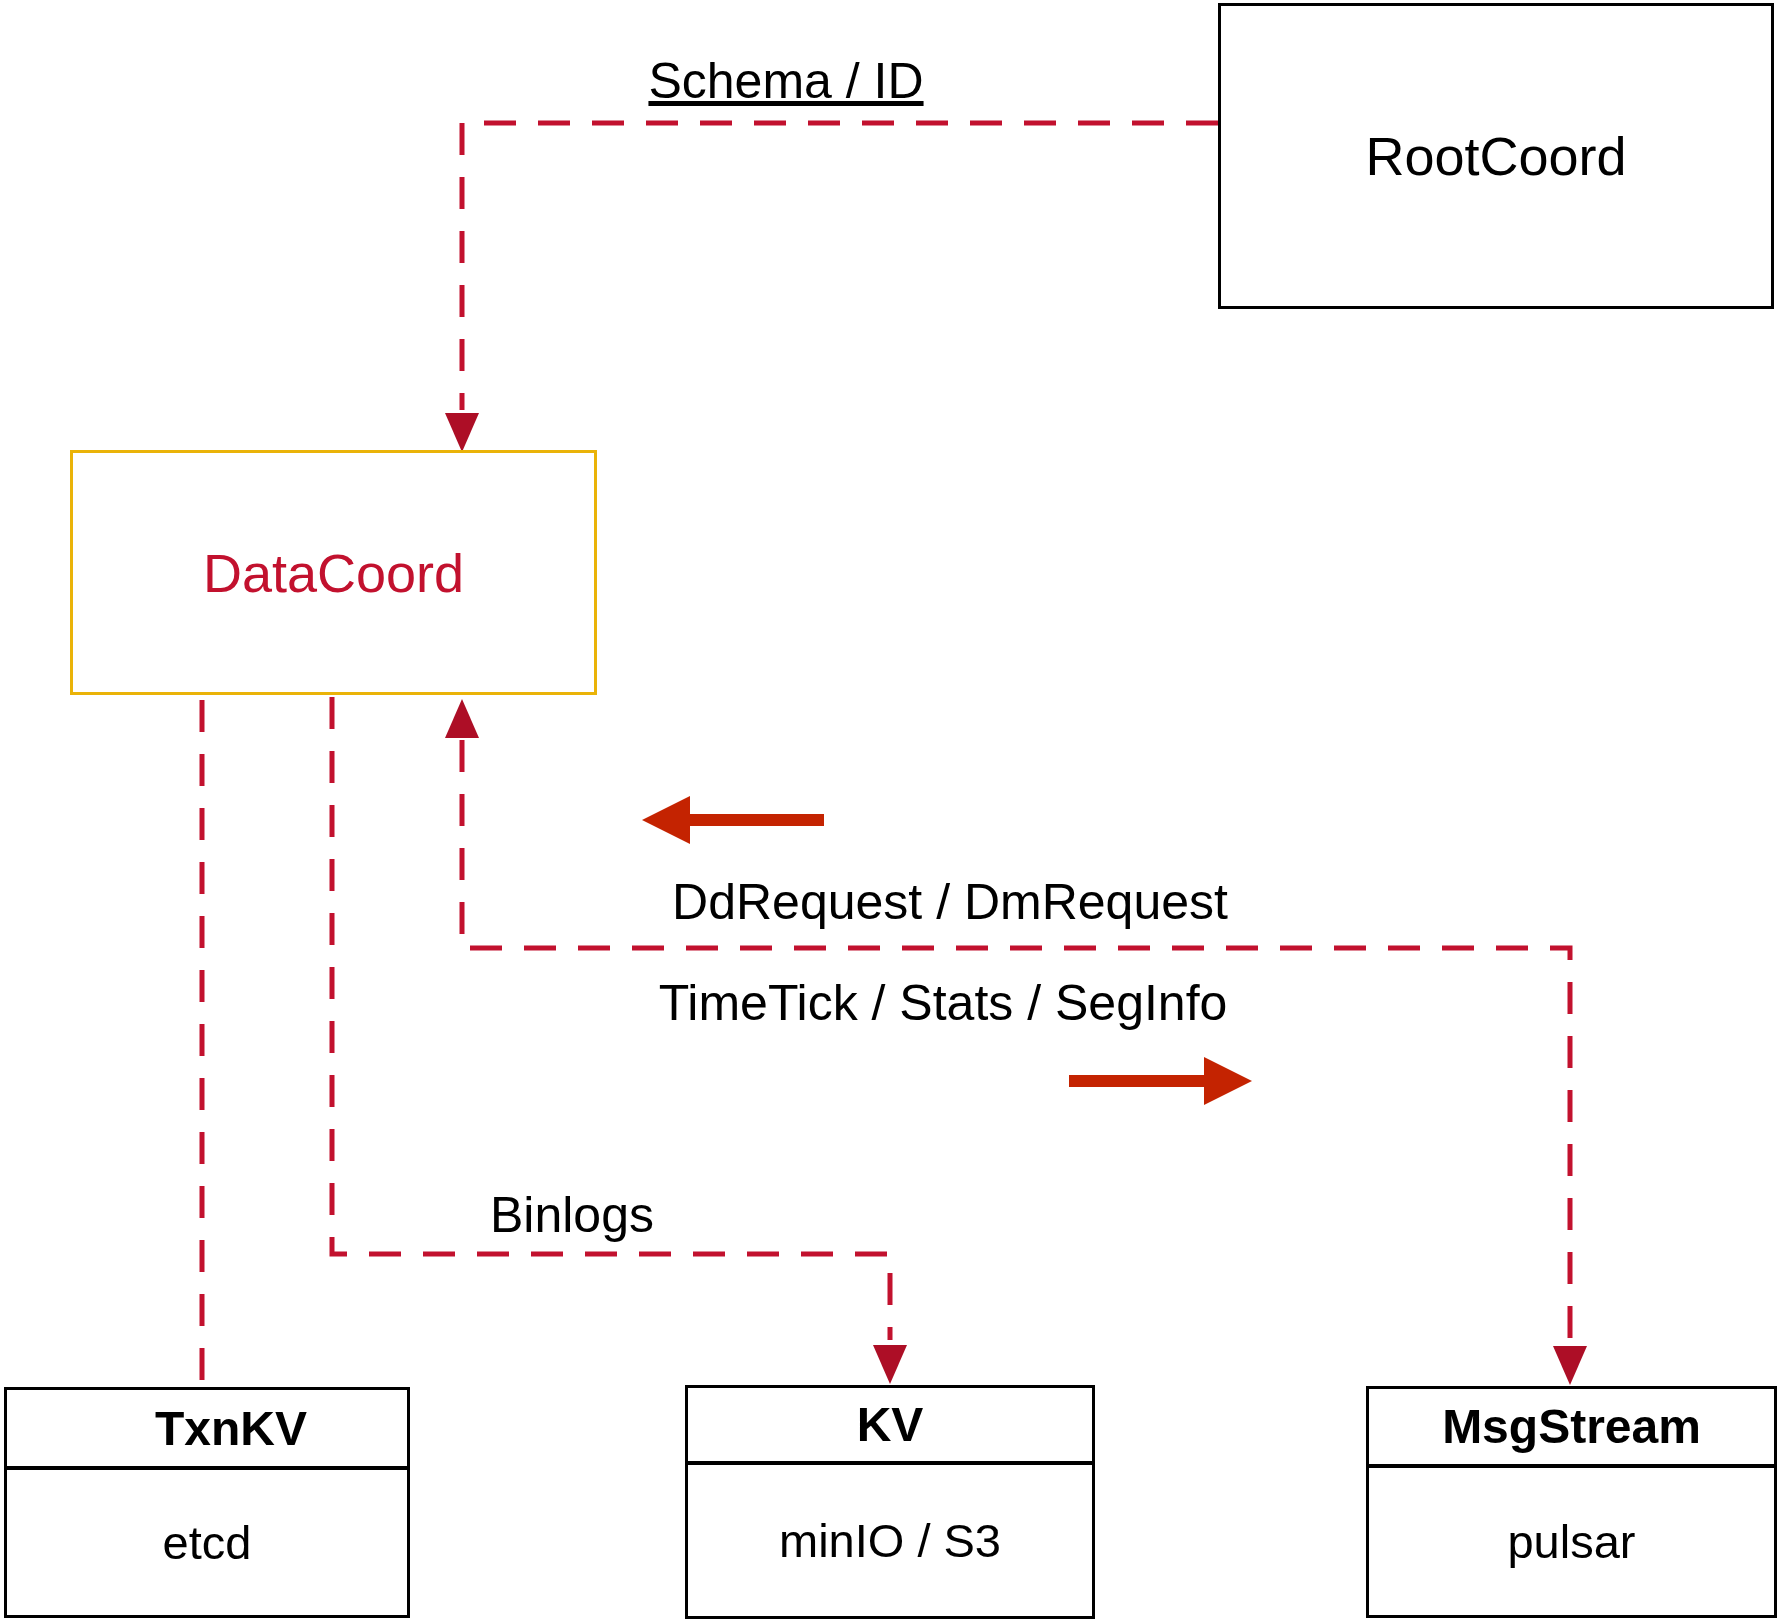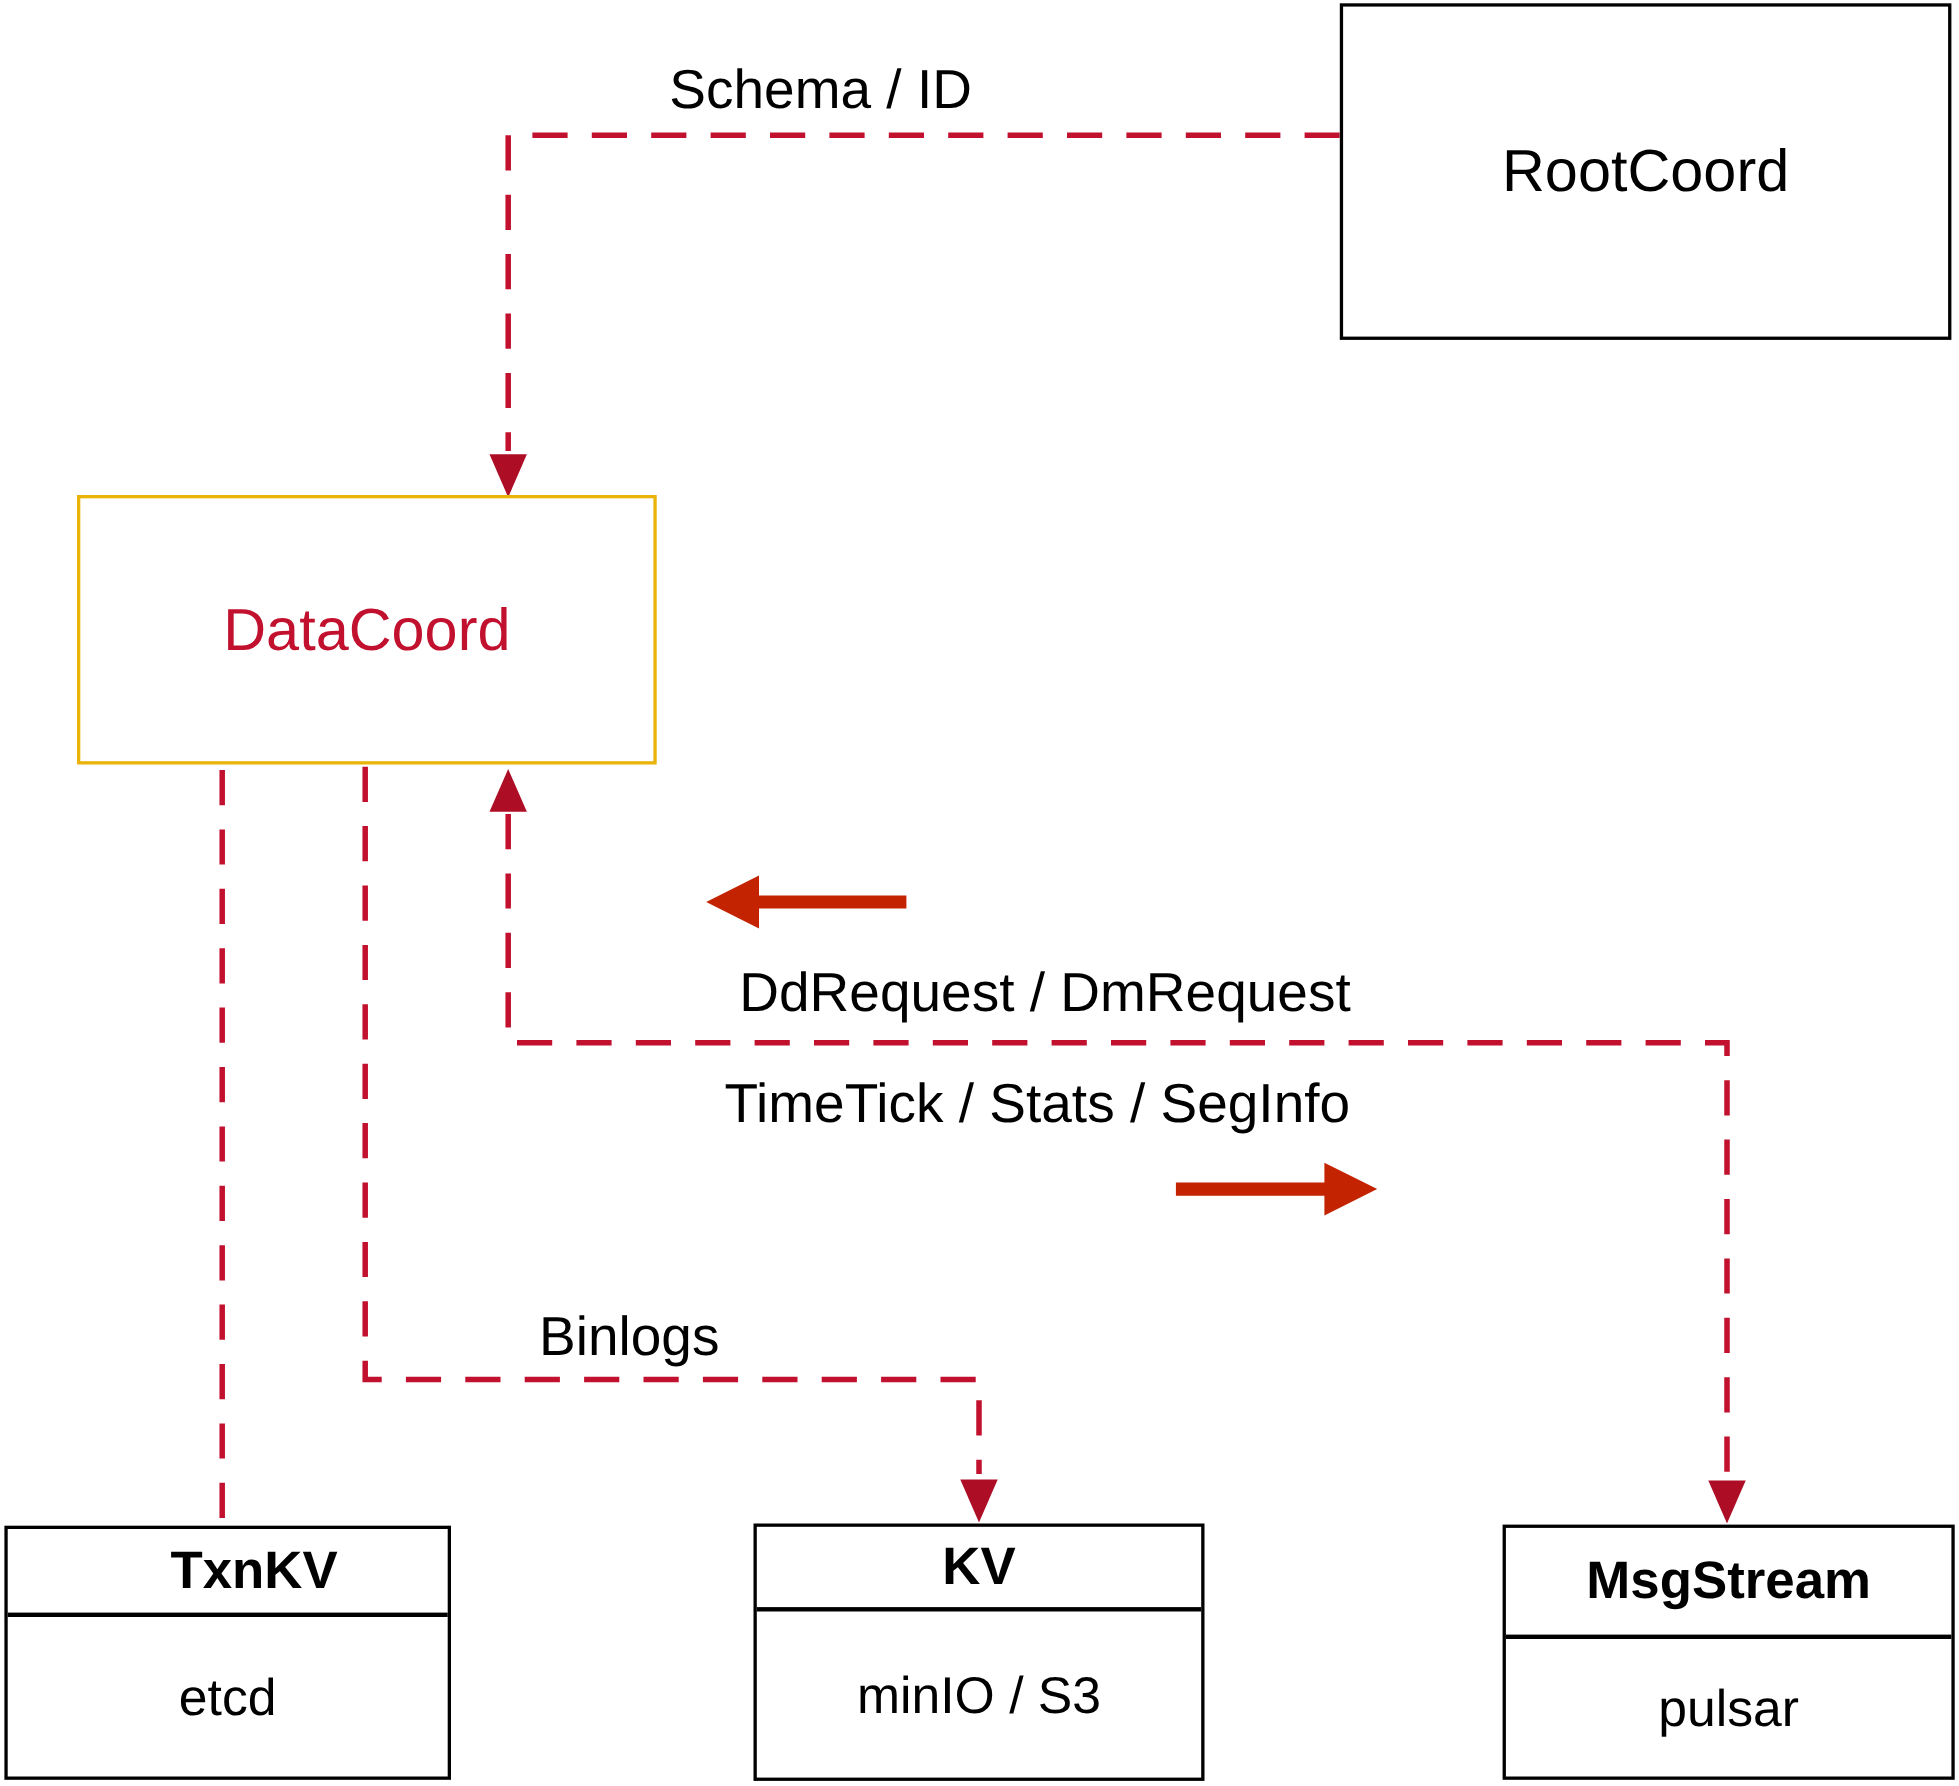--- a/index.html
+++ b/index.html
@@ -123,29 +123,29 @@
   <div class="compartment-node" style="left:685px; top:1385px; width:410px; height:234px;">
     <div class="compartment-header" style="height:77px;">
       <div class="compartment-title">KV</div>
     </div>
     <div class="compartment-body">
       <div class="compartment-body-text">minIO / S3</div>
     </div>
   </div>
 
   <div class="compartment-node" style="left:1366px; top:1386px; width:411px; height:232px;">
-    <div class="compartment-header" style="height:101px;">
+    <div class="compartment-header" style="height:79px;">
       <div class="compartment-title">MsgStream</div>
     </div>
     <div class="compartment-body">
       <div class="compartment-body-text">pulsar</div>
     </div>
   </div>
 
-  <div class="edge-label" style="left:746px; top:52px;">Schema / ID</div>
+  <div class="edge-label" style="left:786px; top:52px;text-decoration:underline;">Schema / ID</div>
 
   <div class="edge-label" style="left:950px; top:873px;">DdRequest / DmRequest</div>
 
   <div class="edge-label" style="left:943px; top:974px;">TimeTick / Stats / SegInfo</div>
 
   <div class="edge-label" style="left:572px; top:1186px;">Binlogs</div>
 
 </div>
 
 </body></html>

